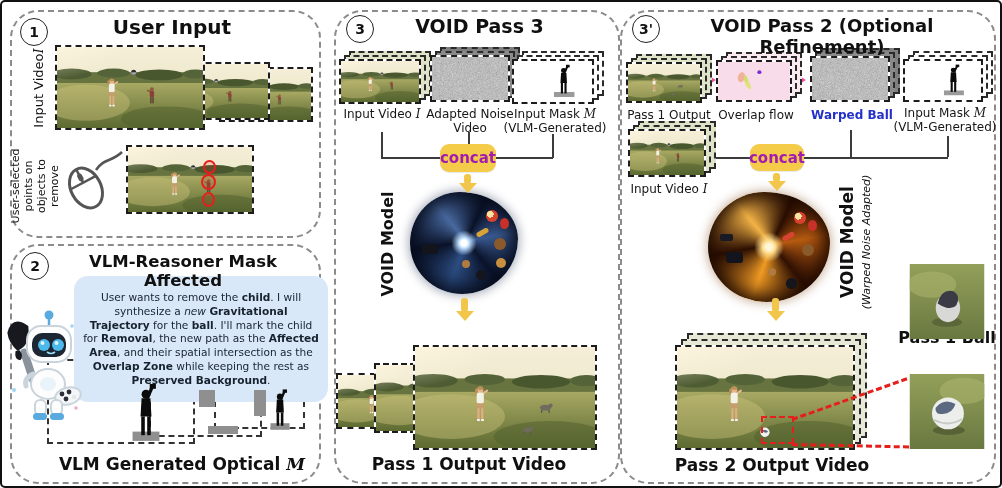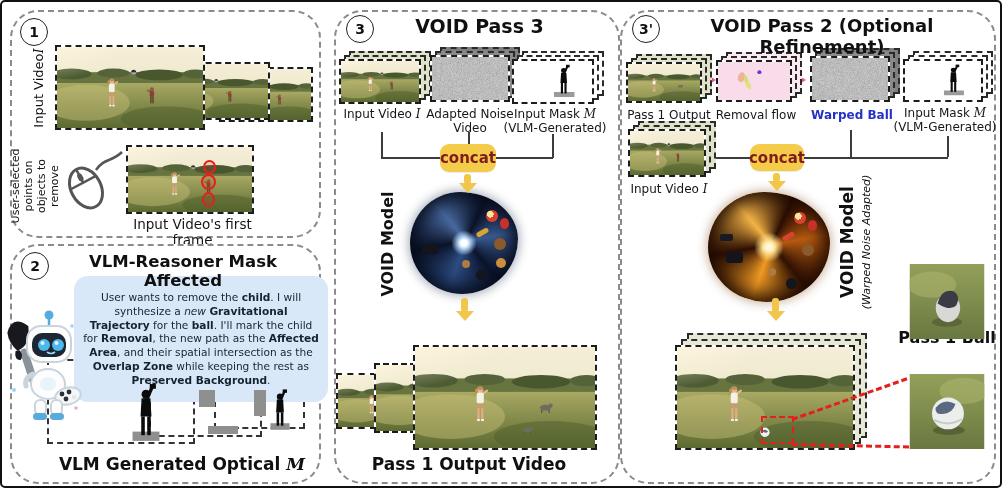--- a/index.html
+++ b/index.html
@@ -12,21 +12,21 @@
   .ptitle{position:absolute;text-align:center;font-weight:700;color:#101010;z-index:5;}
   .frame{position:absolute;border:2px dashed #1c1c1c;background:#fff;overflow:hidden;box-sizing:border-box;}
   .ghost{position:absolute;border:2px dashed #2a2a2a;box-sizing:border-box;}
   .scene{width:100%;height:100%;display:block;}
   .lbl{position:absolute;font-size:12px;line-height:1.18;text-align:center;color:#161616;}
   .cap{position:absolute;font-size:17px;font-weight:700;text-align:center;color:#101010;}
   .vtxt{display:flex;align-items:center;justify-content:center;transform:rotate(-90deg);transform-origin:center;}
   .mvar{font-family:"DejaVu Serif","Liberation Serif",serif;font-style:italic;}
   .cline{position:absolute;background:#3c3c3c;}
   .concat{position:absolute;background:#f5cb4a;border-radius:9px;display:flex;align-items:center;justify-content:center;
-          font-size:15px;font-weight:700;color:#7f1d1d;z-index:4;box-shadow:0 1px 0 rgba(0,0,0,.08);}
+          font-size:15px;font-weight:700;color:#a21caf;z-index:4;box-shadow:0 1px 0 rgba(0,0,0,.08);}
   .yarrow{position:absolute;width:7px;background:#f2c64b;border-radius:3px;z-index:3;}
   .yarrow::after{content:"";position:absolute;left:50%;bottom:-9px;transform:translateX(-50%);
                  border:9px solid transparent;border-bottom:0;border-top:10px solid #f2c64b;}
   .pinkarrow{position:absolute;width:0;height:0;border-top:6px solid transparent;border-bottom:6px solid transparent;
              border-left:10px solid #ee4f9e;}
   .vortex{position:absolute;z-index:2;}
   .vortex .core{position:absolute;inset:0;border-radius:46% 54% 52% 48% / 50% 46% 54% 50%;}
   .vortex.blue .core{background:
       radial-gradient(circle at 50% 50%, #ffffff 0 4%, #bfe0ff 7%, rgba(30,55,100,0) 17%),
       conic-gradient(from 25deg at 52% 48%, #0a1228, #39598f 55deg, #0b142c 115deg, #2c4d82 175deg, #0a1228 235deg, #48699f 295deg, #0a1228 360deg);
@@ -223,20 +223,21 @@
         <rect x="29" y="96" width="11" height="15" rx="5" fill="#fdfdfd" stroke="#c9d4dc" stroke-width="2"></rect>
         <rect x="45" y="96" width="11" height="15" rx="5" fill="#fdfdfd" stroke="#c9d4dc" stroke-width="2"></rect>
         <rect x="27" y="109" width="14" height="7" rx="3.5" fill="#58aadf"></rect>
         <rect x="44" y="109" width="14" height="7" rx="3.5" fill="#58aadf"></rect>
       </symbol>
     </defs>
   </svg>
 
   <div class="panel" style="left:8px;top:8px;width:307px;height:224px;"></div>
   <div class="circnum" style="left:18px;top:16px;">1</div>
+  <div class="ptitle" style="left:70px;top:13px;width:200px;font-size:20px;">User Input</div>
 
   <div class="abs vtxt" style="left:-9px;top:77px;width:90px;height:18px;font-size:13px;">
       <span>Input Video </span>
       <span class="mvar">I</span>
     </div>
 
   <div class="frame" style="left:217px;top:65px;width:94px;height:55px;z-index:1;">
     <svg class="scene" viewBox="0 0 160 90" preserveAspectRatio="none">
         <use href="#s-field-input"></use>
       </svg>
@@ -260,21 +261,20 @@
 
   <div class="frame" style="left:124px;top:143px;width:128px;height:69px;z-index:3;">
     <svg class="scene" viewBox="0 0 160 90" preserveAspectRatio="none">
         <use href="#s-field-input"></use>
       </svg>
   </div>
   <div class="redpt" style="left:201px;top:158px;width:9px;height:10px;"></div>
   <div class="redpt" style="left:199px;top:172px;width:11px;height:12px;"></div>
   <div class="redpt" style="left:200px;top:190px;width:9px;height:11px;"></div>
 
-  <div class="lbl" style="left:118px;top:215px;width:145px;font-size:13.5px;">Input Video's first frame</div>
 
   <div class="panel" style="left:8px;top:242px;width:307px;height:236px;"></div>
   <div class="circnum" style="left:19px;top:250px;">2</div>
   <div class="ptitle" style="left:52px;top:250px;width:258px;font-size:16.5px;">VLM-Reasoner Mask Affected</div>
 
   <div class="bubble" style="left:72px;top:274px;width:236px;"><span>User wants to remove the </span><span class="b">child</span><span>. I will synthesize a </span><span class="i">new</span><span> </span><span class="b">Gravitational Trajectory</span><span> for the </span><span class="b">ball</span><span>. I'll mark the child for </span><span class="b">Removal</span><span>, the new path as the </span><span class="b">Affected Area</span><span>, and their spatial intersection as the </span><span class="b">Overlap Zone</span><span> while keeping the rest as </span><span class="b">Preserved Background</span><span>.</span></div>
 
   <svg class="abs" style="left:4px;top:302px;width:78px;height:122px;z-index:5;" viewBox="0 0 78 122">
       <use href="#s-robot"></use>
     </svg>
@@ -379,21 +379,21 @@
 
   <div class="pinkarrow" style="left:704px;top:72px;"></div>
 
   <div class="ghost" style="left:724px;top:50px;width:76px;height:42px;background:#fbe9f1;z-index:1;"></div>
   <div class="ghost" style="left:719px;top:54px;width:76px;height:42px;background:#fbe9f1;z-index:2;"></div>
   <div class="frame" style="left:714px;top:58px;width:76px;height:42px;z-index:3;">
     <svg class="scene" viewBox="0 0 160 90" preserveAspectRatio="none">
         <use href="#s-flow"></use>
       </svg>
   </div>
-  <div class="lbl" style="left:712px;top:106px;width:84px;">Removal flow</div>
+  <div class="lbl" style="left:712px;top:106px;width:84px;">Overlap flow</div>
 
   <div class="pinkarrow" style="left:794px;top:72px;"></div>
 
   <div class="ghost" style="left:818px;top:46px;width:80px;height:46px;background:#7f7f7f;z-index:1;"></div>
   <div class="ghost" style="left:813px;top:50px;width:80px;height:46px;background:#8a8a8a;z-index:2;"></div>
   <div class="frame" style="left:808px;top:54px;width:80px;height:46px;z-index:3;">
     <svg class="scene" viewBox="0 0 160 90" preserveAspectRatio="none">
         <use href="#s-noise"></use>
       </svg>
   </div>
@@ -441,20 +441,21 @@
   <div class="yarrow" style="left:770px;top:296px;height:14px;"></div>
 
   <div class="ghost" style="left:685px;top:331px;width:180px;height:105px;background:#e7e8d5;z-index:1;"></div>
   <div class="ghost" style="left:679px;top:337px;width:180px;height:105px;background:#e7e8d5;z-index:2;"></div>
   <div class="frame" style="left:673px;top:343px;width:180px;height:105px;z-index:3;">
     <svg class="scene" viewBox="0 0 160 90" preserveAspectRatio="none">
         <use href="#s-field-out2"></use>
       </svg>
   </div>
   <div class="redbox" style="left:759px;top:414px;width:29px;height:24px;"></div>
+  <div class="cap" style="left:660px;top:453px;width:220px;">Pass 2 Output Video</div>
 
   <div class="redline" style="left:790px;top:416px;width:122px;transform:rotate(-19.5deg);"></div>
   <div class="redline" style="left:790px;top:441px;width:117px;transform:rotate(1.2deg);"></div>
 
   <svg class="abs" style="left:907px;top:262px;width:76px;height:75px;z-index:4;" viewBox="0 0 80 80">
       <use href="#s-ball1"></use>
     </svg>
   <div class="cap" style="left:890px;top:326px;width:110px;font-size:16px;">Pass 1 Ball</div>
   <svg class="abs" style="left:907px;top:372px;width:76px;height:75px;z-index:4;" viewBox="0 0 80 80">
       <use href="#s-ball2"></use>

